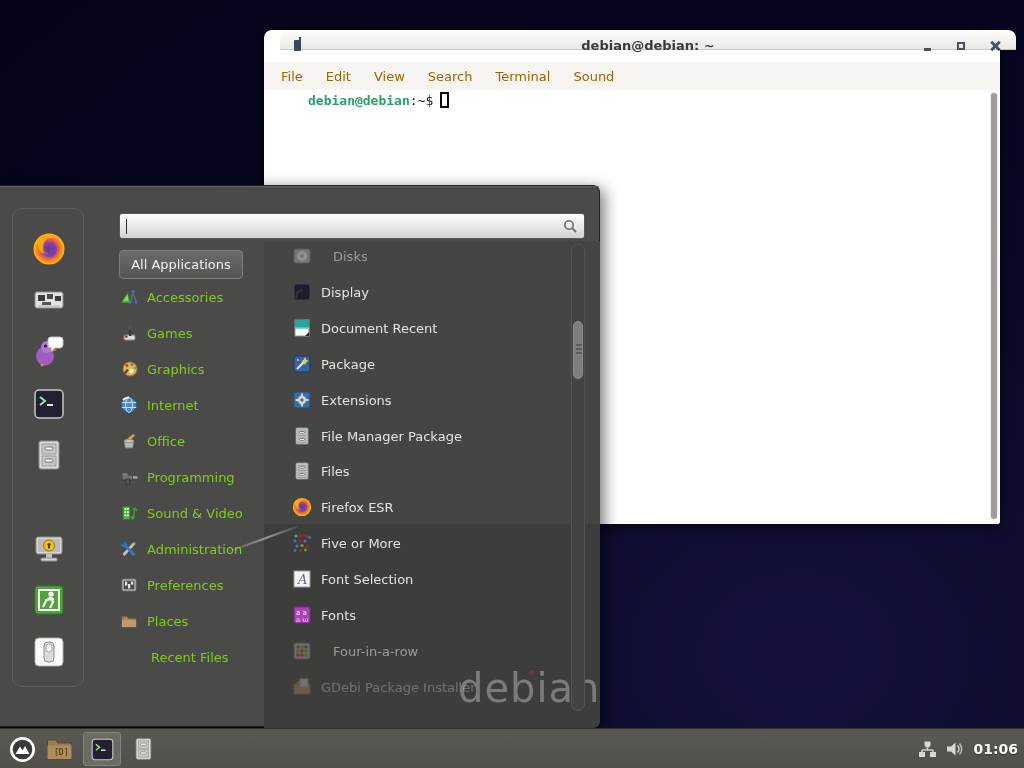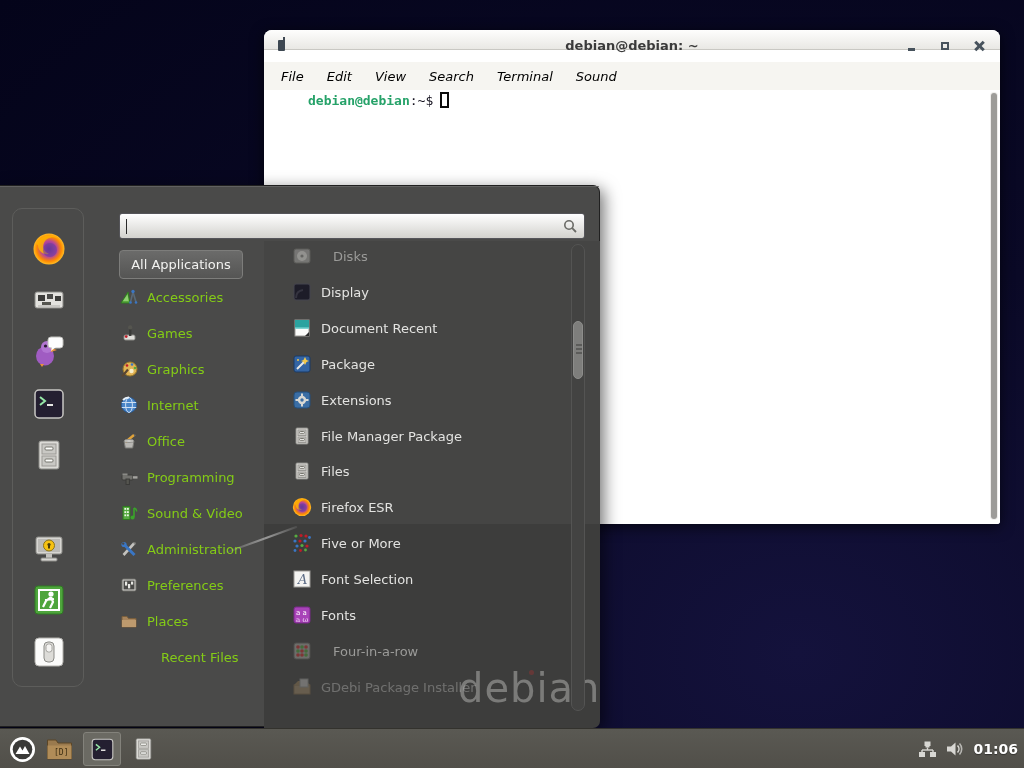--- a/index.html
+++ b/index.html
@@ -4,38 +4,38 @@
 <style>
   * { margin:0; padding:0; box-sizing:border-box; }
   html,body { width:1024px; height:768px; overflow:hidden; }
   body { font-family:"DejaVu Sans","Liberation Sans",sans-serif; position:relative;
          background:radial-gradient(ellipse at 78% 85%, #14123c 0%, #0a0926 45%, #04041a 100%); }
 
   
   .terminal-window { position:absolute; left:264px; top:30px; width:736px; height:494px;
     border-radius:8px 8px 3px 3px; box-shadow:0 3px 14px rgba(0,0,0,.65); z-index:1;
     background:#fff; }
-  .titlebar { position:absolute; left:0; top:0; width:100%; height:20px;
+  .titlebar { position:absolute; left:16px; top:0; width:100%; height:20px;
     background:linear-gradient(#fefefd,#e9e8e4); border-bottom:1px solid #c9c8c3;
     border-radius:8px 8px 0 0; }
   .tb-mini-icon { position:absolute; left:14px; top:10px; width:7px; height:11px;
     background:#3e4852; border-radius:1px; }
   .tb-mini-icon:before { content:""; position:absolute; left:5px; top:-3px; width:2px; height:5px; background:#3e4852; }
   .tb-title { position:absolute; left:0; right:0; top:8px; text-align:center;
     font-size:13px; font-weight:bold; color:#3a3a3a; }
   .tb-buttons { position:absolute; right:14px; top:0; height:32px; display:flex; align-items:center; gap:20px; }
   .tb-btn { width:14px; height:14px; display:flex; align-items:center; justify-content:center; cursor:default; }
   .g-min { width:7px; height:3px; background:#47525c; margin-top:6px; }
   .g-max { width:8px; height:8px; border:2px solid #47525c; }
   .g-close { position:relative; width:10px; height:10px; }
   .g-close:before,.g-close:after { content:""; position:absolute; left:4px; top:-1px; width:3px; height:12px; background:#47525c; }
   .g-close:before { transform:rotate(45deg); } .g-close:after { transform:rotate(-45deg); }
   .menubar { position:absolute; left:0; top:32px; width:100%; height:28px;
     background:#f6f5f1; display:flex; align-items:center; padding-left:10px; gap:9px; }
-  .menubar-item { font-size:13px; color:#000000; padding:3px 7px;font-style:italic; }
+  .menubar-item { font-size:13px; color:#a16207; padding:3px 7px; }
   .term-body { position:absolute; left:0; top:60px; width:100%; height:434px; background:#ffffff;
     border-radius:0 0 3px 3px; }
   .prompt-line { position:absolute; left:3px; top:2px; font-family:"DejaVu Sans Mono","Liberation Mono",monospace;
     font-size:13px; line-height:18px; white-space:pre;margin-left:41px; }
   .p-user { color:#26a269; font-weight:bold; }
   .p-rest { color:#171421; }
   .term-cursor { display:inline-block; width:9px; height:16px; border:2px solid #0b0b0b;
     vertical-align:text-bottom; margin-left:7px; }
   .term-scrollbar { position:absolute; right:2px; top:2px; width:8px; height:428px; background:#efeeec; border-radius:4px; }
   .term-thumb { position:absolute; left:1px; top:1px; width:6px; height:426px; background:#9d9c99; border-radius:3px; }
@@ -55,21 +55,21 @@
   .search-caret { position:absolute; left:6px; top:5px; width:1px; height:15px; background:#2a2a2a; }
   .search-mag { position:absolute; right:6px; top:5px; }
 
   .all-apps-btn { position:absolute; left:119px; top:64px; width:124px; height:29px;
     background:linear-gradient(#6b6b6a,#555554); border:1px solid #7d7d7b; border-radius:4px;
     color:#f2f2f0; font-size:13px; display:flex; align-items:center; justify-content:center; }
 
   .cat-row { position:absolute; left:112px; width:150px; height:36px; display:flex; align-items:center; gap:9px; }
   .cat-icon { width:18px; height:18px; flex:none; margin-left:8px; }
   .cat-label { font-size:13px; color:#84cc16; white-space:nowrap; }
-  .cat-row.no-icon .cat-label { margin-left:49px; }
+  .cat-row.no-icon .cat-label { margin-left:39px; }
 
   .app-list { position:absolute; left:264px; top:55px; width:336px; height:487px;
     background:#3d3d3c; border-radius:0 0 7px 0; overflow:hidden; }
   .app-list-band { position:absolute; left:0; top:0; width:100%; height:283px;
     background:rgba(255,255,255,.045); pointer-events:none; }
   .app-row { position:absolute; left:0; width:300px; height:36px; display:flex; align-items:center; gap:9px; }
   .app-icon { width:20px; height:20px; flex:none; margin-left:28px; }
   .app-label { font-size:13px; color:#e3e3e1; white-space:nowrap; }
   .app-row.dim .app-label { color:#9b9b99;margin-left:12px; } .app-row.dim .app-icon { opacity:.6; }
   .app-row.vdim { opacity:.3; }

